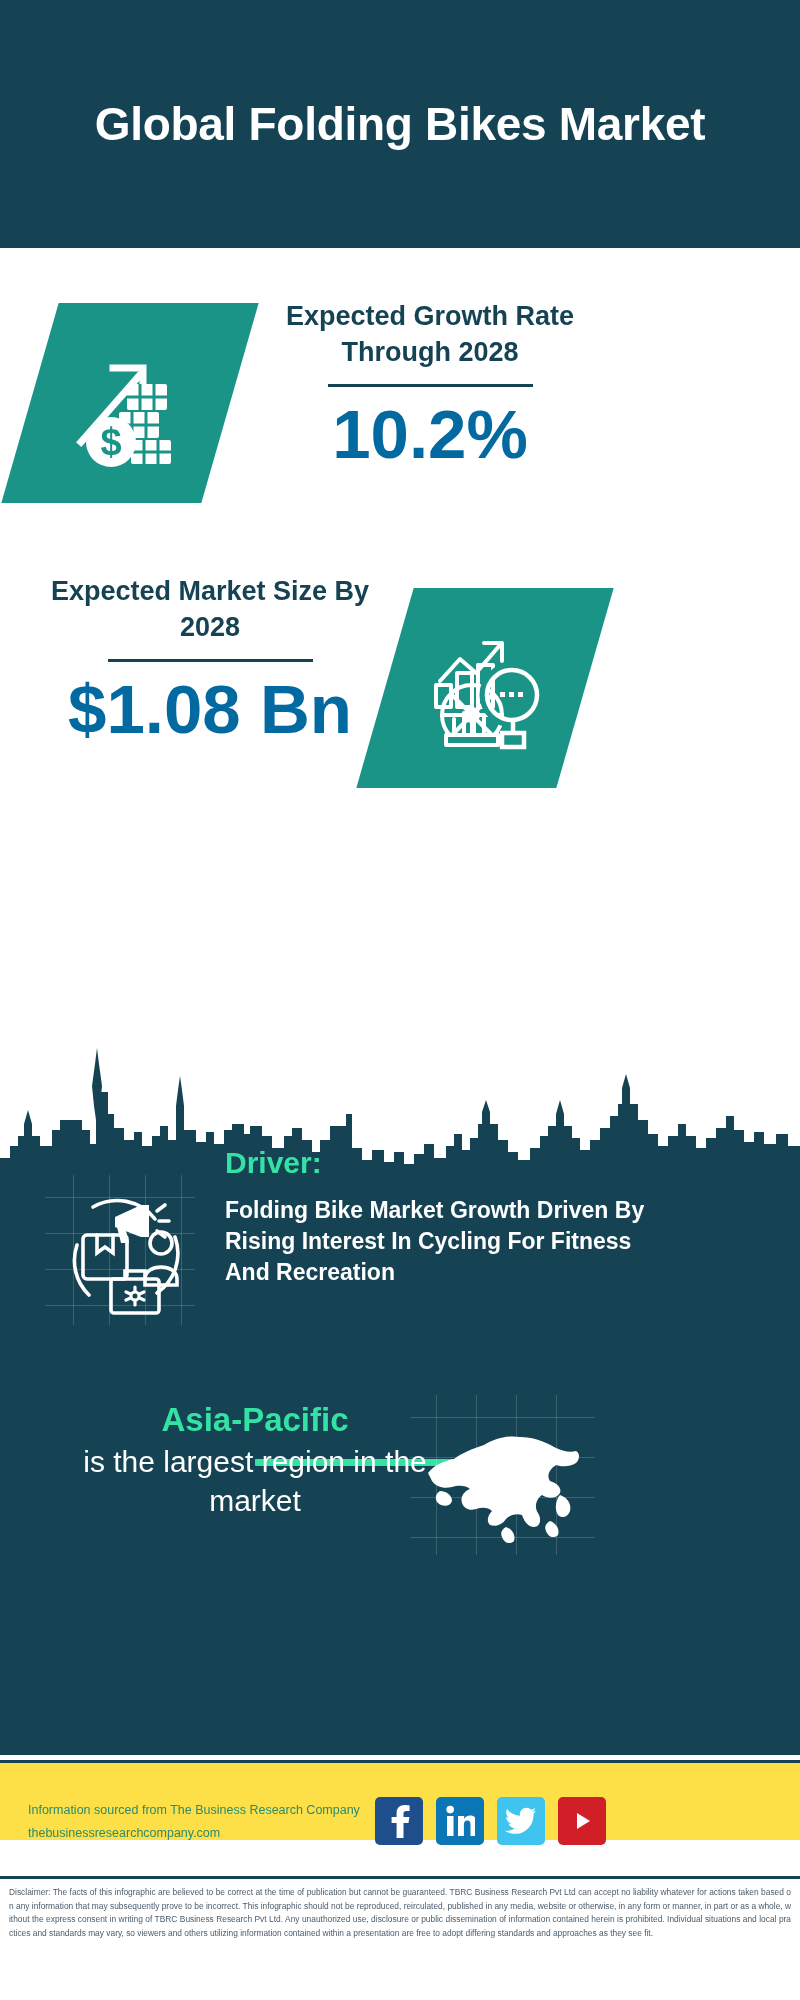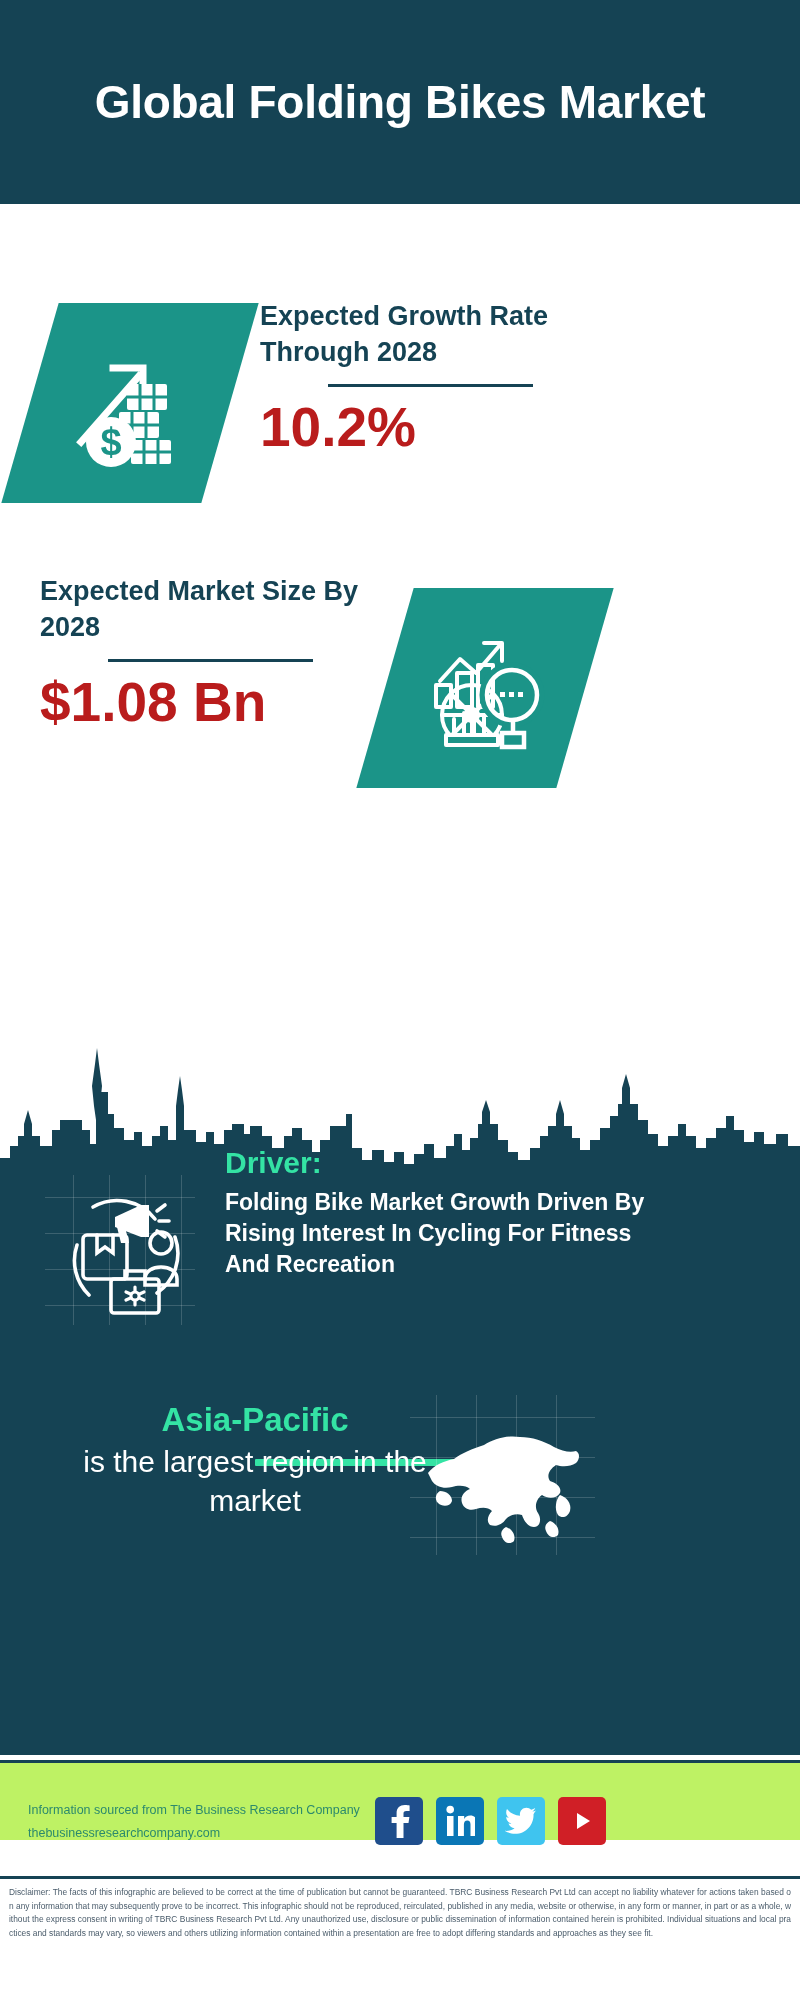--- a/index.html
+++ b/index.html
@@ -7,21 +7,21 @@
   body {
     font-family:"Liberation Sans", sans-serif;
     background:#ffffff;
     width:800px; height:2000px;
     position:relative; overflow:hidden;
   }
   .page { position:relative; width:800px; height:2000px; background:#fff; }
 
   
   .header {
-    position:absolute; left:0; top:0; width:800px; height:204px;
+    position:absolute; left:0; top:0; width:800px; height:248px;
     background:#154354;
     display:flex; align-items:center; justify-content:center;
   }
   .header h1 {
     color:#ffffff;
     font-size:46px; line-height:1.28;
     font-weight:bold; text-align:center;
     letter-spacing:-0.3px;
     width:720px;
   }
@@ -34,66 +34,66 @@
     background:#1b9488;
   }
   .para-1 { left:30px; top:55px; width:200px; height:200px;
             transform:skewX(-16deg); }
   .para-2 { left:385px; top:340px; width:200px; height:200px;
             transform:skewX(-16deg); }
 
   .para-icon { position:absolute; inset:0; display:flex; align-items:center; justify-content:center;
                transform:skewX(16deg); }
 
-  .stat-text { position:absolute; text-align:left; }
+  .stat-text { position:absolute; text-align:center; }
   .stat-1 { left:260px; top:50px; width:340px; }
   .stat-2 { left:40px; top:325px; width:340px; }
 
   .stat-label {
     color:#154354; font-size:27px; font-weight:bold; line-height:1.34;
   }
   .stat-rule {
     height:3px; background:#154354; width:205px; margin:14px auto 10px auto;
   }
   .stat-value {
-    color:#b91c1c; font-size:55px; font-weight:bold; line-height:1.1;
+    color:#0369a1; font-size:69px; font-weight:bold; line-height:1.1;
   }
 
   
   .skyline { position:absolute; left:0; top:1040px; width:800px; height:160px; display:block; }
   .dark-zone {
     position:absolute; left:0; top:1195px; width:800px; height:560px;
     background:#154354;
   }
 
   .grid-card { position:absolute; overflow:hidden; }
   .grid-card .gl { position:absolute; background:rgba(255,255,255,0.17); }
 
   .driver-icon-box { left:45px; top:1175px; width:150px; height:150px; }
   .region-icon-box { left:410px; top:1395px; width:185px; height:160px; }
 
   .driver-block { position:absolute; left:225px; top:1145px; width:420px; text-align:left; }
   .driver-title { color:#34e3a4; font-size:30px; font-weight:bold; line-height:1.2; }
   .driver-body {
-    color:#ffffff; font-size:23px; font-weight:bold; line-height:1.34; margin-top:6px;
+    color:#ffffff; font-size:23px; font-weight:bold; line-height:1.34; margin-top:14px;
   }
 
   .mint-rule {
     position:absolute; left:255px; top:1459px; width:262px; height:7px;
     background:#34e3a4; border-radius:1px;
   }
 
   .region-block { position:absolute; left:60px; top:1400px; width:390px; text-align:center; }
   .region-title { color:#34e3a4; font-size:33px; font-weight:bold; line-height:1.2; }
   .region-sub { color:#ffffff; font-size:30px; line-height:1.32; margin-top:2px; }
 
   
   .source-bar {
     position:absolute; left:0; top:1760px; width:800px; height:80px;
-    background:#bef264; border-top:3px solid #154354;
+    background:#fde047; border-top:3px solid #154354;
     display:flex; align-items:center;
   }
   .source-text { position:absolute; left:28px; top:36px; width:360px;
                  color:#2c8a6d; font-size:12.5px; line-height:1.85; }
   .socials { position:absolute; left:375px; top:34px; display:flex; gap:13px; }
   .social {
     width:48px; height:48px; border-radius:5px;
     display:flex; align-items:center; justify-content:center;
   }
   .s-fb { background:#1f4e8c; }

